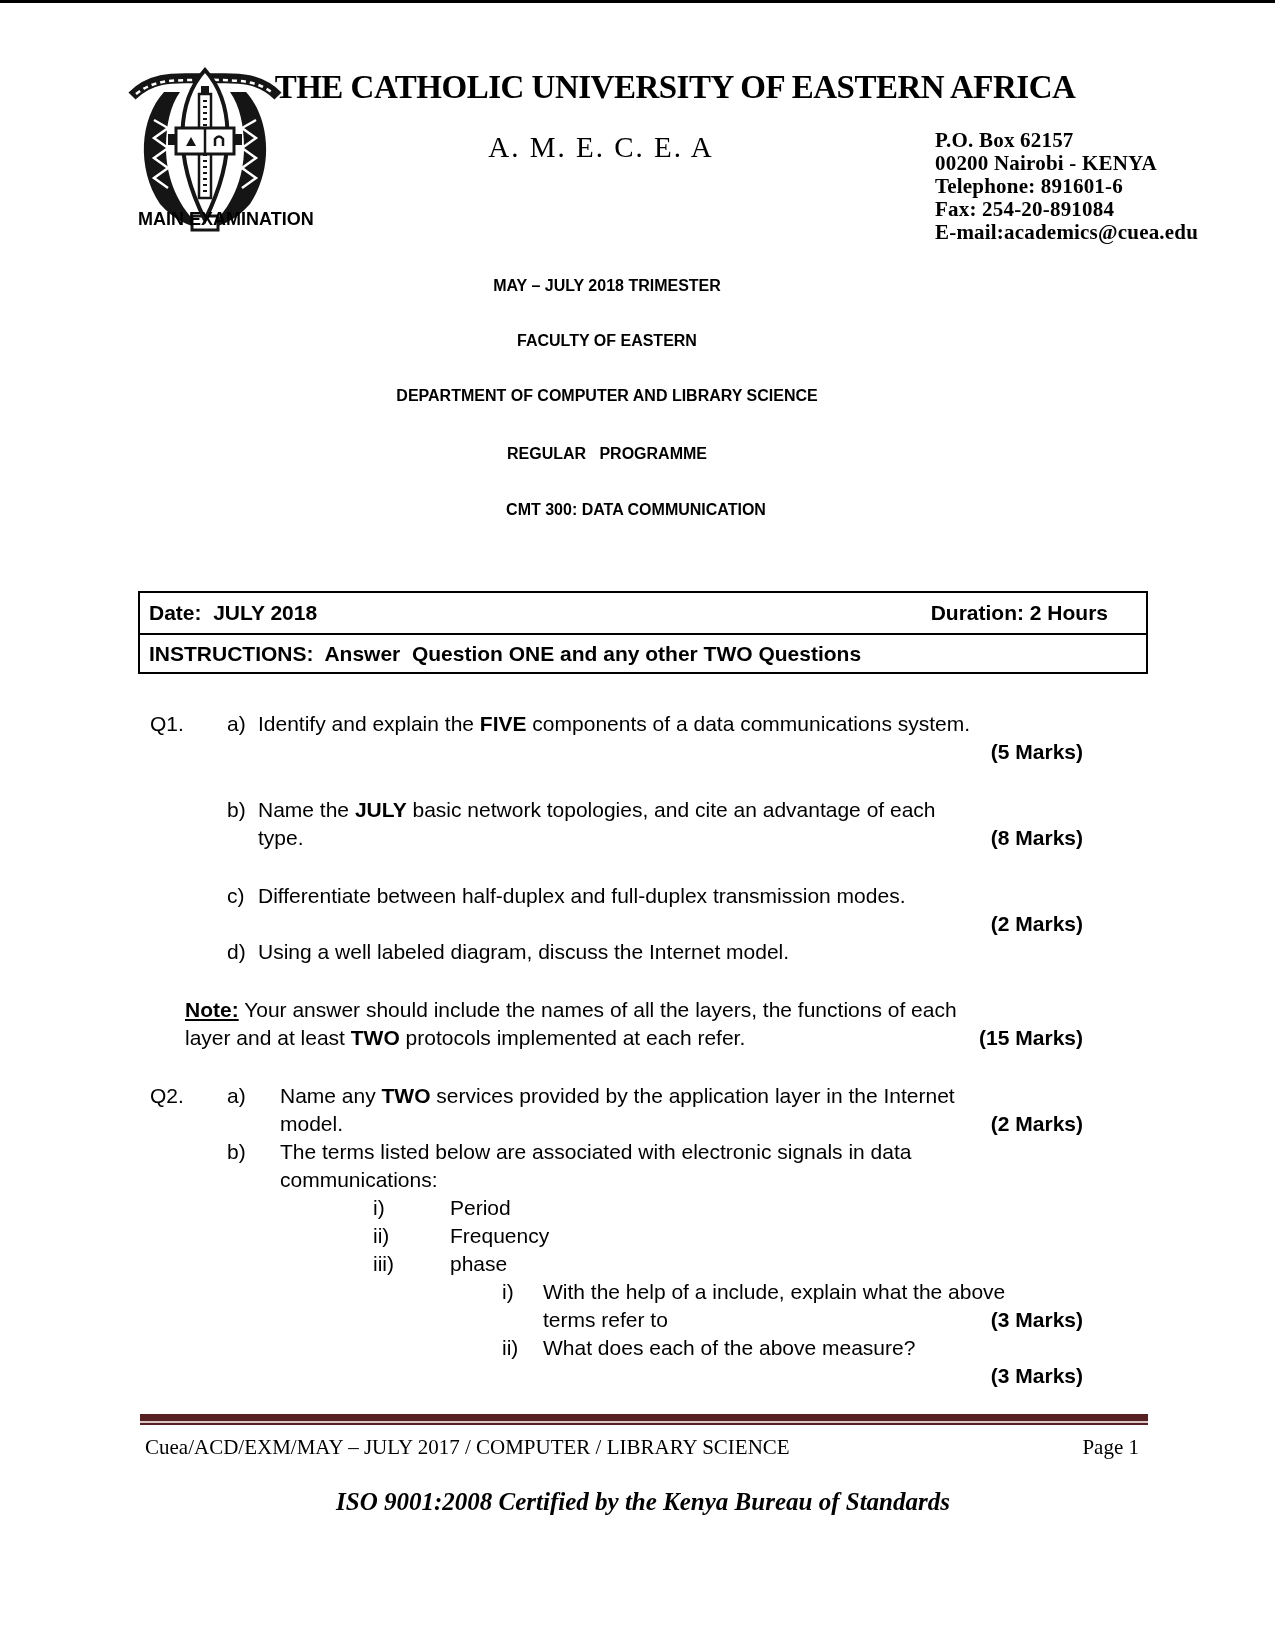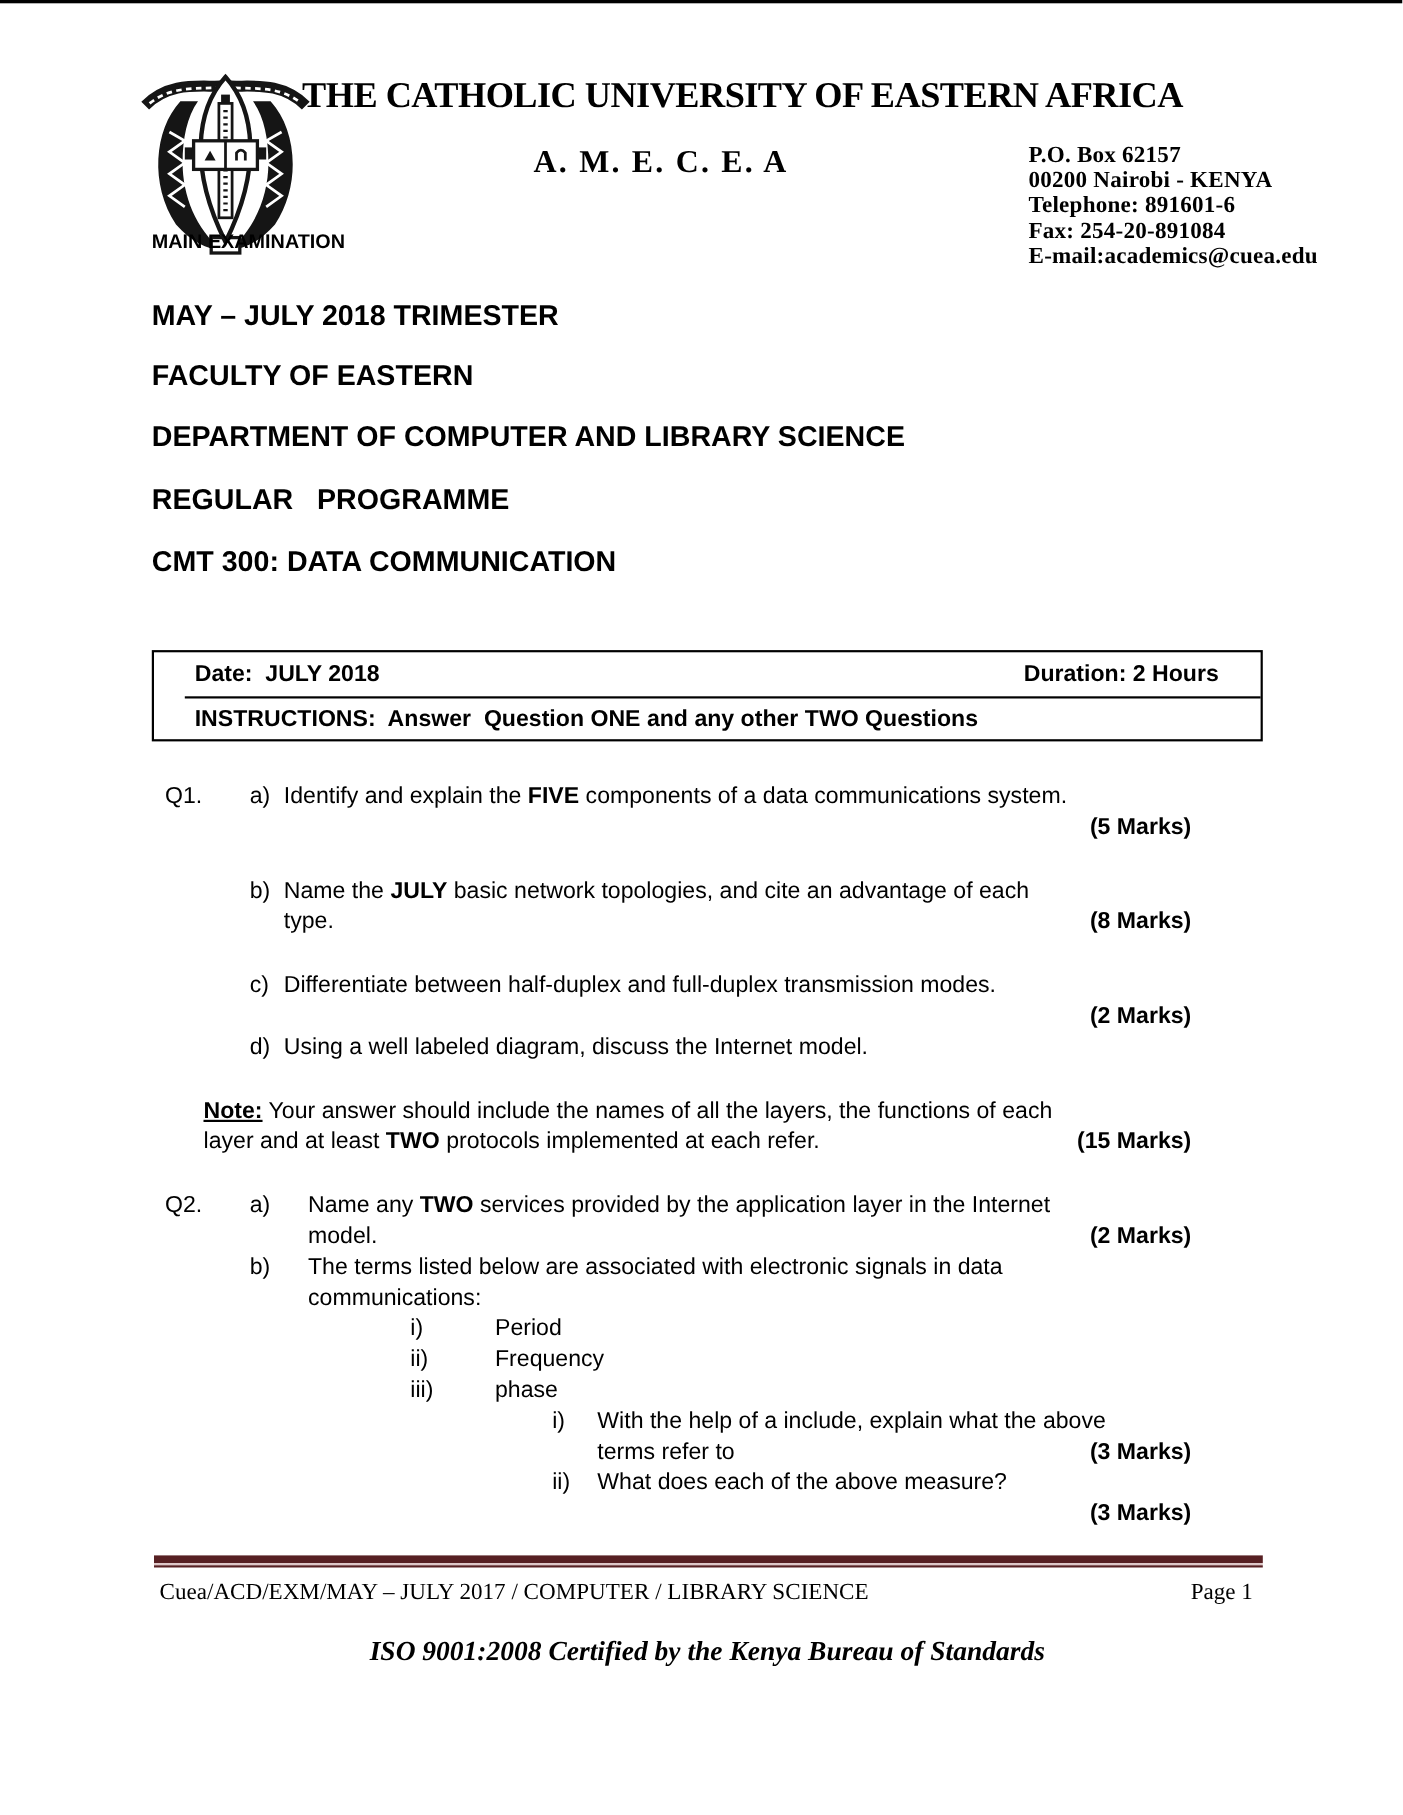--- a/index.html
+++ b/index.html
@@ -7,38 +7,38 @@
        font-family:"Liberation Sans",sans-serif;position:relative;overflow:hidden;}
   .topbar{height:3px;background:#000;width:100%;}
   .pre{white-space:pre-wrap;}
 
   
   .header{position:relative;height:250px;}
   .crest{position:absolute;left:126px;top:54px;width:158px;height:180px;}
   .uni-title{position:absolute;left:138px;top:66px;width:1010px;padding-left:64px;box-sizing:border-box;
              text-align:center;font-family:"Liberation Serif",serif;font-weight:bold;font-size:33px;letter-spacing:-0.5px;}
   .amecea{position:absolute;left:138px;top:128px;width:1010px;padding-right:84px;box-sizing:border-box;
-          text-align:center;font-family:"Liberation Serif",serif;font-weight:bold;font-size:29px;letter-spacing:2px;}
+          text-align:center;font-family:"Liberation Serif",serif;font-weight:normal;font-size:29px;letter-spacing:2px;}
   .contact{position:absolute;left:935px;top:126px;font-family:"Liberation Serif",serif;
            font-weight:bold;font-size:21px;line-height:23px;letter-spacing:0.2px;}
   .main-exam{position:absolute;left:138px;top:206px;width:1010px;padding-right:70px;box-sizing:border-box;
              font-weight:bold;font-size:18px;}
 
   
-  .heading{width:1010px;margin-left:138px;padding-right:72px;box-sizing:border-box;
-           font-weight:bold;font-size:26px;height:30px;line-height:30px;}
+  .heading{width:1010px;margin-left:138px;padding-right:72px;box-sizing:border-box;text-align:center;
+           font-weight:bold;font-size:16px;height:30px;line-height:30px;}
   #h-trimester{margin-top:18px;}
   #h-faculty{margin-top:25px;}
   #h-department{margin-top:25px;}
   #h-programme{margin-top:28px;}
   #h-course{margin-top:26px;padding-right:14px;}
 
   
   .info-box{margin-left:138px;margin-top:66px;width:1010px;box-sizing:border-box;
-            border:2px solid #000;font-weight:bold;font-size:21px;padding-left:28px;}
+            border:2px solid #000;font-weight:bold;font-size:21px;}
   .info-row1{height:40px;display:flex;justify-content:space-between;align-items:center;
              padding:0 38px 0 9px;border-bottom:2px solid #000;}
   .info-row2{height:37px;display:flex;align-items:center;padding:0 9px;}
 
   
   .questions{margin-top:36px;font-size:21px;}
   .qline{position:relative;height:28px;line-height:28px;}
   .qline.gap{margin-top:30px;}
   .qnum{position:absolute;left:150px;white-space:pre-wrap;}
   .qlabel{position:absolute;white-space:pre-wrap;}

